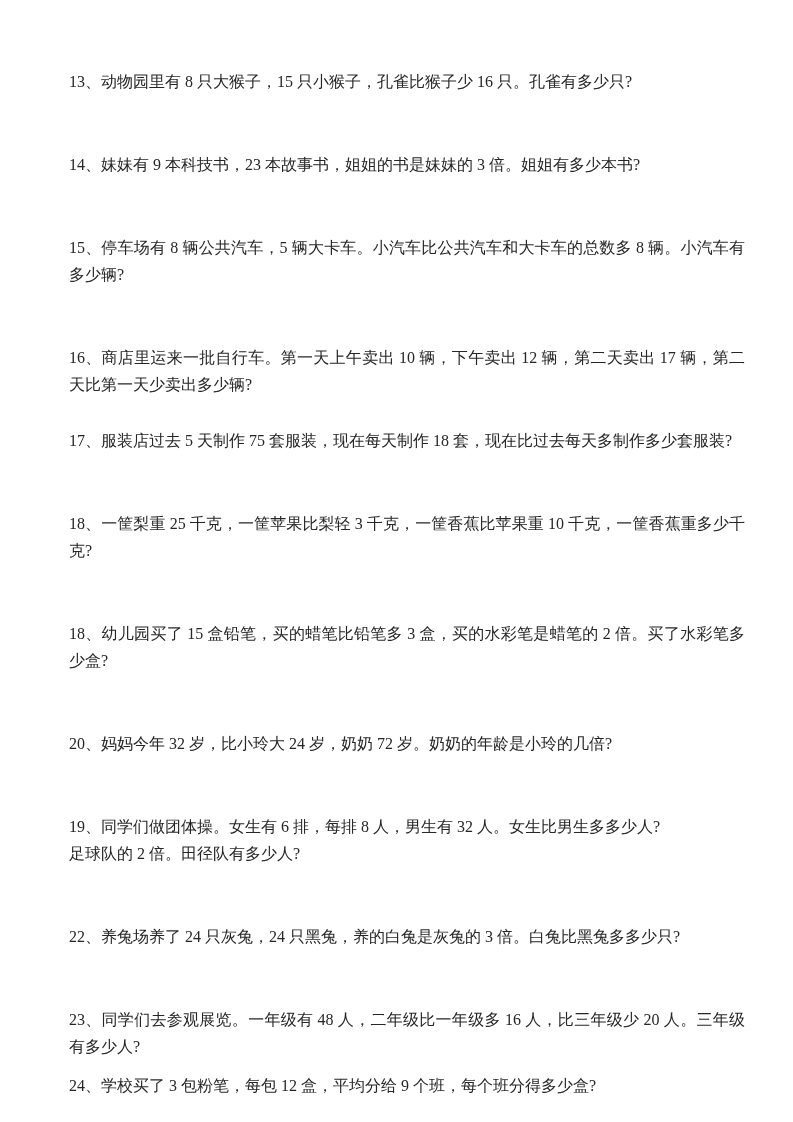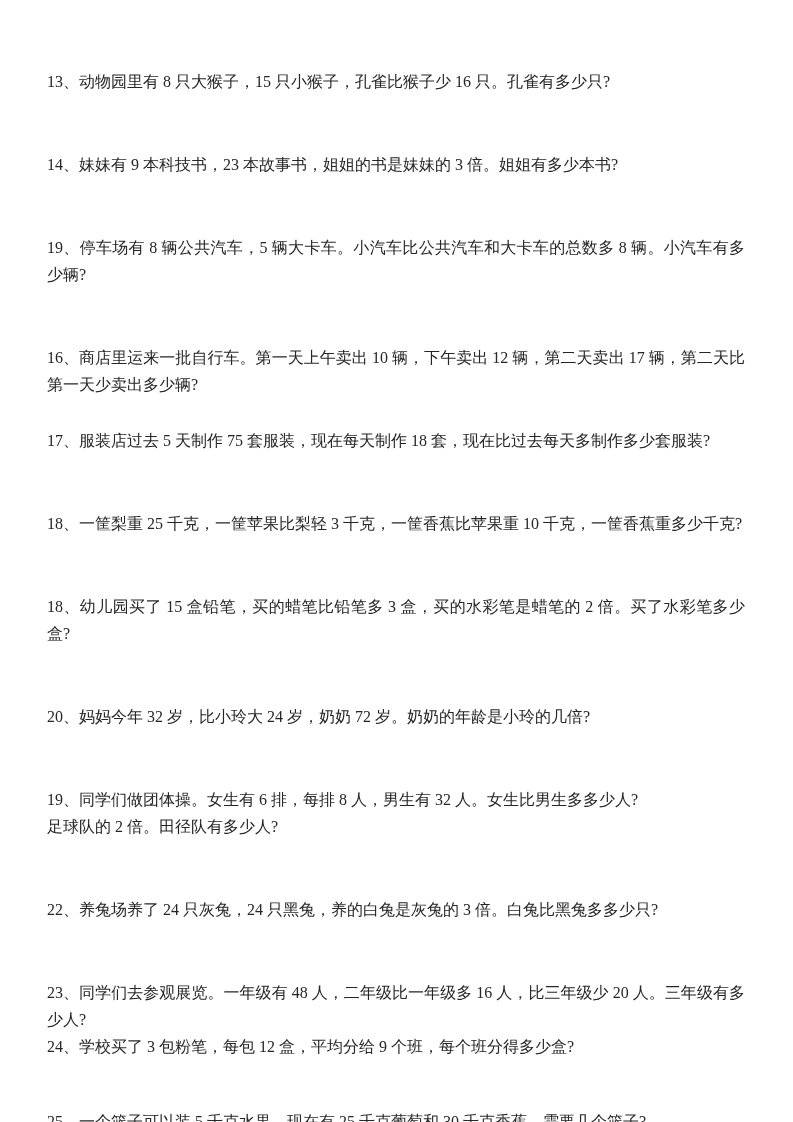--- a/index.html
+++ b/index.html
@@ -10,44 +10,44 @@
   body {
     width: 793px;
     height: 1122px;
     box-sizing: border-box;
     overflow: hidden;
   }
   .page {
     width: 793px;
     height: 1122px;
     box-sizing: border-box;
-    padding: 68px 48px 0 47px;
+    padding: 68px 48px 0 69px;
     background: #ffffff;
   }
   .problem {
     margin: 0 0 56px 0;
     font-family: "Liberation Serif", "DejaVu Serif", serif;
     font-size: 16px;
     line-height: 27px;
     color: #262626;
     white-space: pre-line;
     text-align: justify;
   }
   .problem.tight   { margin-bottom: 29px; }
-  .problem.no-gap  { margin-bottom: 0; }
+  .problem.no-gap  { margin-bottom: 12px; }
   .problem.gap-48  { margin-bottom: 48px; }
   .problem.gap-16  { margin-bottom: 16px; }
 </style>
 </head>
 <body>
 
 <div class="page">
   <p class="problem">13、动物园里有 8 只大猴子，15 只小猴子，孔雀比猴子少 16 只。孔雀有多少只?</p>
   <p class="problem">14、妹妹有 9 本科技书，23 本故事书，姐姐的书是妹妹的 3 倍。姐姐有多少本书?</p>
-  <p class="problem">19、停车场有 8 辆公共汽车，5 辆大卡车。小汽车比公共汽车和大卡车的总数多 8 辆。小汽车有多少辆?</p>
+  <p class="problem">15、停车场有 8 辆公共汽车，5 辆大卡车。小汽车比公共汽车和大卡车的总数多 8 辆。小汽车有多少辆?</p>
   <p class="problem tight">16、商店里运来一批自行车。第一天上午卖出 10 辆，下午卖出 12 辆，第二天卖出 17 辆，第二天比第一天少卖出多少辆?</p>
   <p class="problem">17、服装店过去 5 天制作 75 套服装，现在每天制作 18 套，现在比过去每天多制作多少套服装?</p>
   <p class="problem">18、一筐梨重 25 千克，一筐苹果比梨轻 3 千克，一筐香蕉比苹果重 10 千克，一筐香蕉重多少千克?</p>
   <p class="problem">18、幼儿园买了 15 盒铅笔，买的蜡笔比铅笔多 3 盒，买的水彩笔是蜡笔的 2 倍。买了水彩笔多少盒?</p>
   <p class="problem">20、妈妈今年 32 岁，比小玲大 24 岁，奶奶 72 岁。奶奶的年龄是小玲的几倍?</p>
   <p class="problem">19、同学们做团体操。女生有 6 排，每排 8 人，男生有 32 人。女生比男生多多少人?
 足球队的 2 倍。田径队有多少人?</p>
   <p class="problem">22、养兔场养了 24 只灰兔，24 只黑兔，养的白兔是灰兔的 3 倍。白兔比黑兔多多少只?</p>
   <p class="problem no-gap">23、同学们去参观展览。一年级有 48 人，二年级比一年级多 16 人，比三年级少 20 人。三年级有多少人?</p>
   <p class="problem gap-48">24、学校买了 3 包粉笔，每包 12 盒，平均分给 9 个班，每个班分得多少盒?</p>

